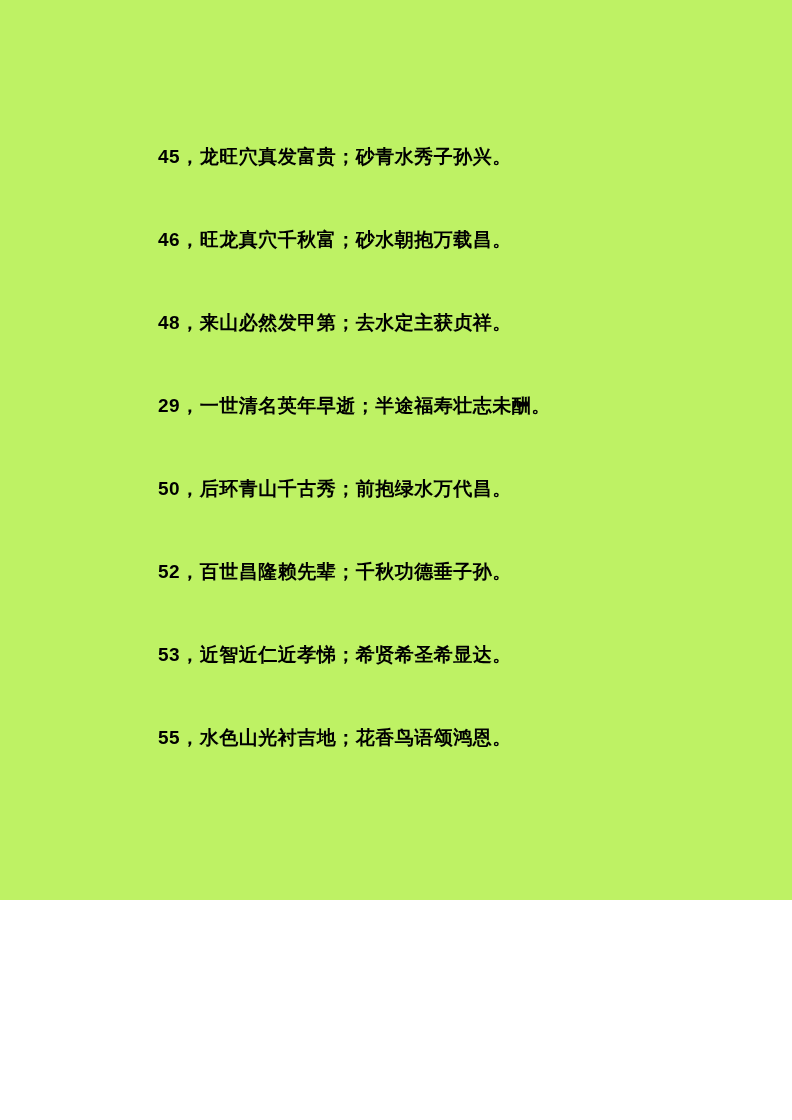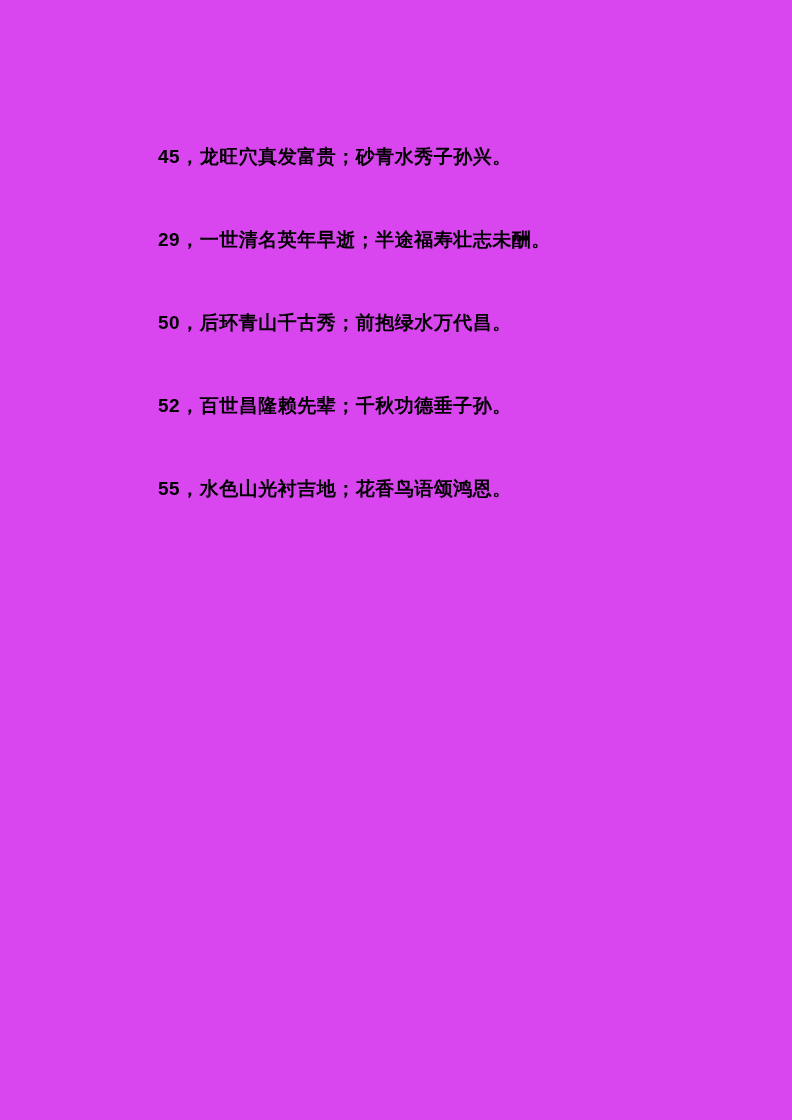--- a/index.html
+++ b/index.html
@@ -9,22 +9,22 @@
   body {
     width: 792px;
     height: 1120px;
     background: #ffffff;
     overflow: hidden;
     font-family: "Liberation Sans", sans-serif;
   }
   .page {
     position: relative;
     width: 792px;
-    height: 1120px;
-    background: #d946ef;
+    height: 900px;
+    background: #bef264;
     box-sizing: border-box;
     padding: 146px 40px 0 158px;
   }
   .couplet-line {
     color: #000000;
     font-weight: bold;
     font-size: 19px;
     line-height: 22px;
     height: 22px;
     margin-bottom: 61px; 
@@ -34,17 +34,20 @@
   .couplet-line:last-child {
     margin-bottom: 0;
   }
 </style>
 </head>
 <body>
 
 <div class="page">
 
 <div class="couplet-line">45，龙旺穴真发富贵；砂青水秀子孙兴。</div>
+    <div class="couplet-line">46，旺龙真穴千秋富；砂水朝抱万载昌。</div>
+    <div class="couplet-line">48，来山必然发甲第；去水定主获贞祥。</div>
     <div class="couplet-line">29，一世清名英年早逝；半途福寿壮志未酬。</div>
     <div class="couplet-line">50，后环青山千古秀；前抱绿水万代昌。</div>
     <div class="couplet-line">52，百世昌隆赖先辈；千秋功德垂子孙。</div>
+    <div class="couplet-line">53，近智近仁近孝悌；希贤希圣希显达。</div>
     <div class="couplet-line">55，水色山光衬吉地；花香鸟语颂鸿恩。</div>
   </div>
 
 </body></html>

